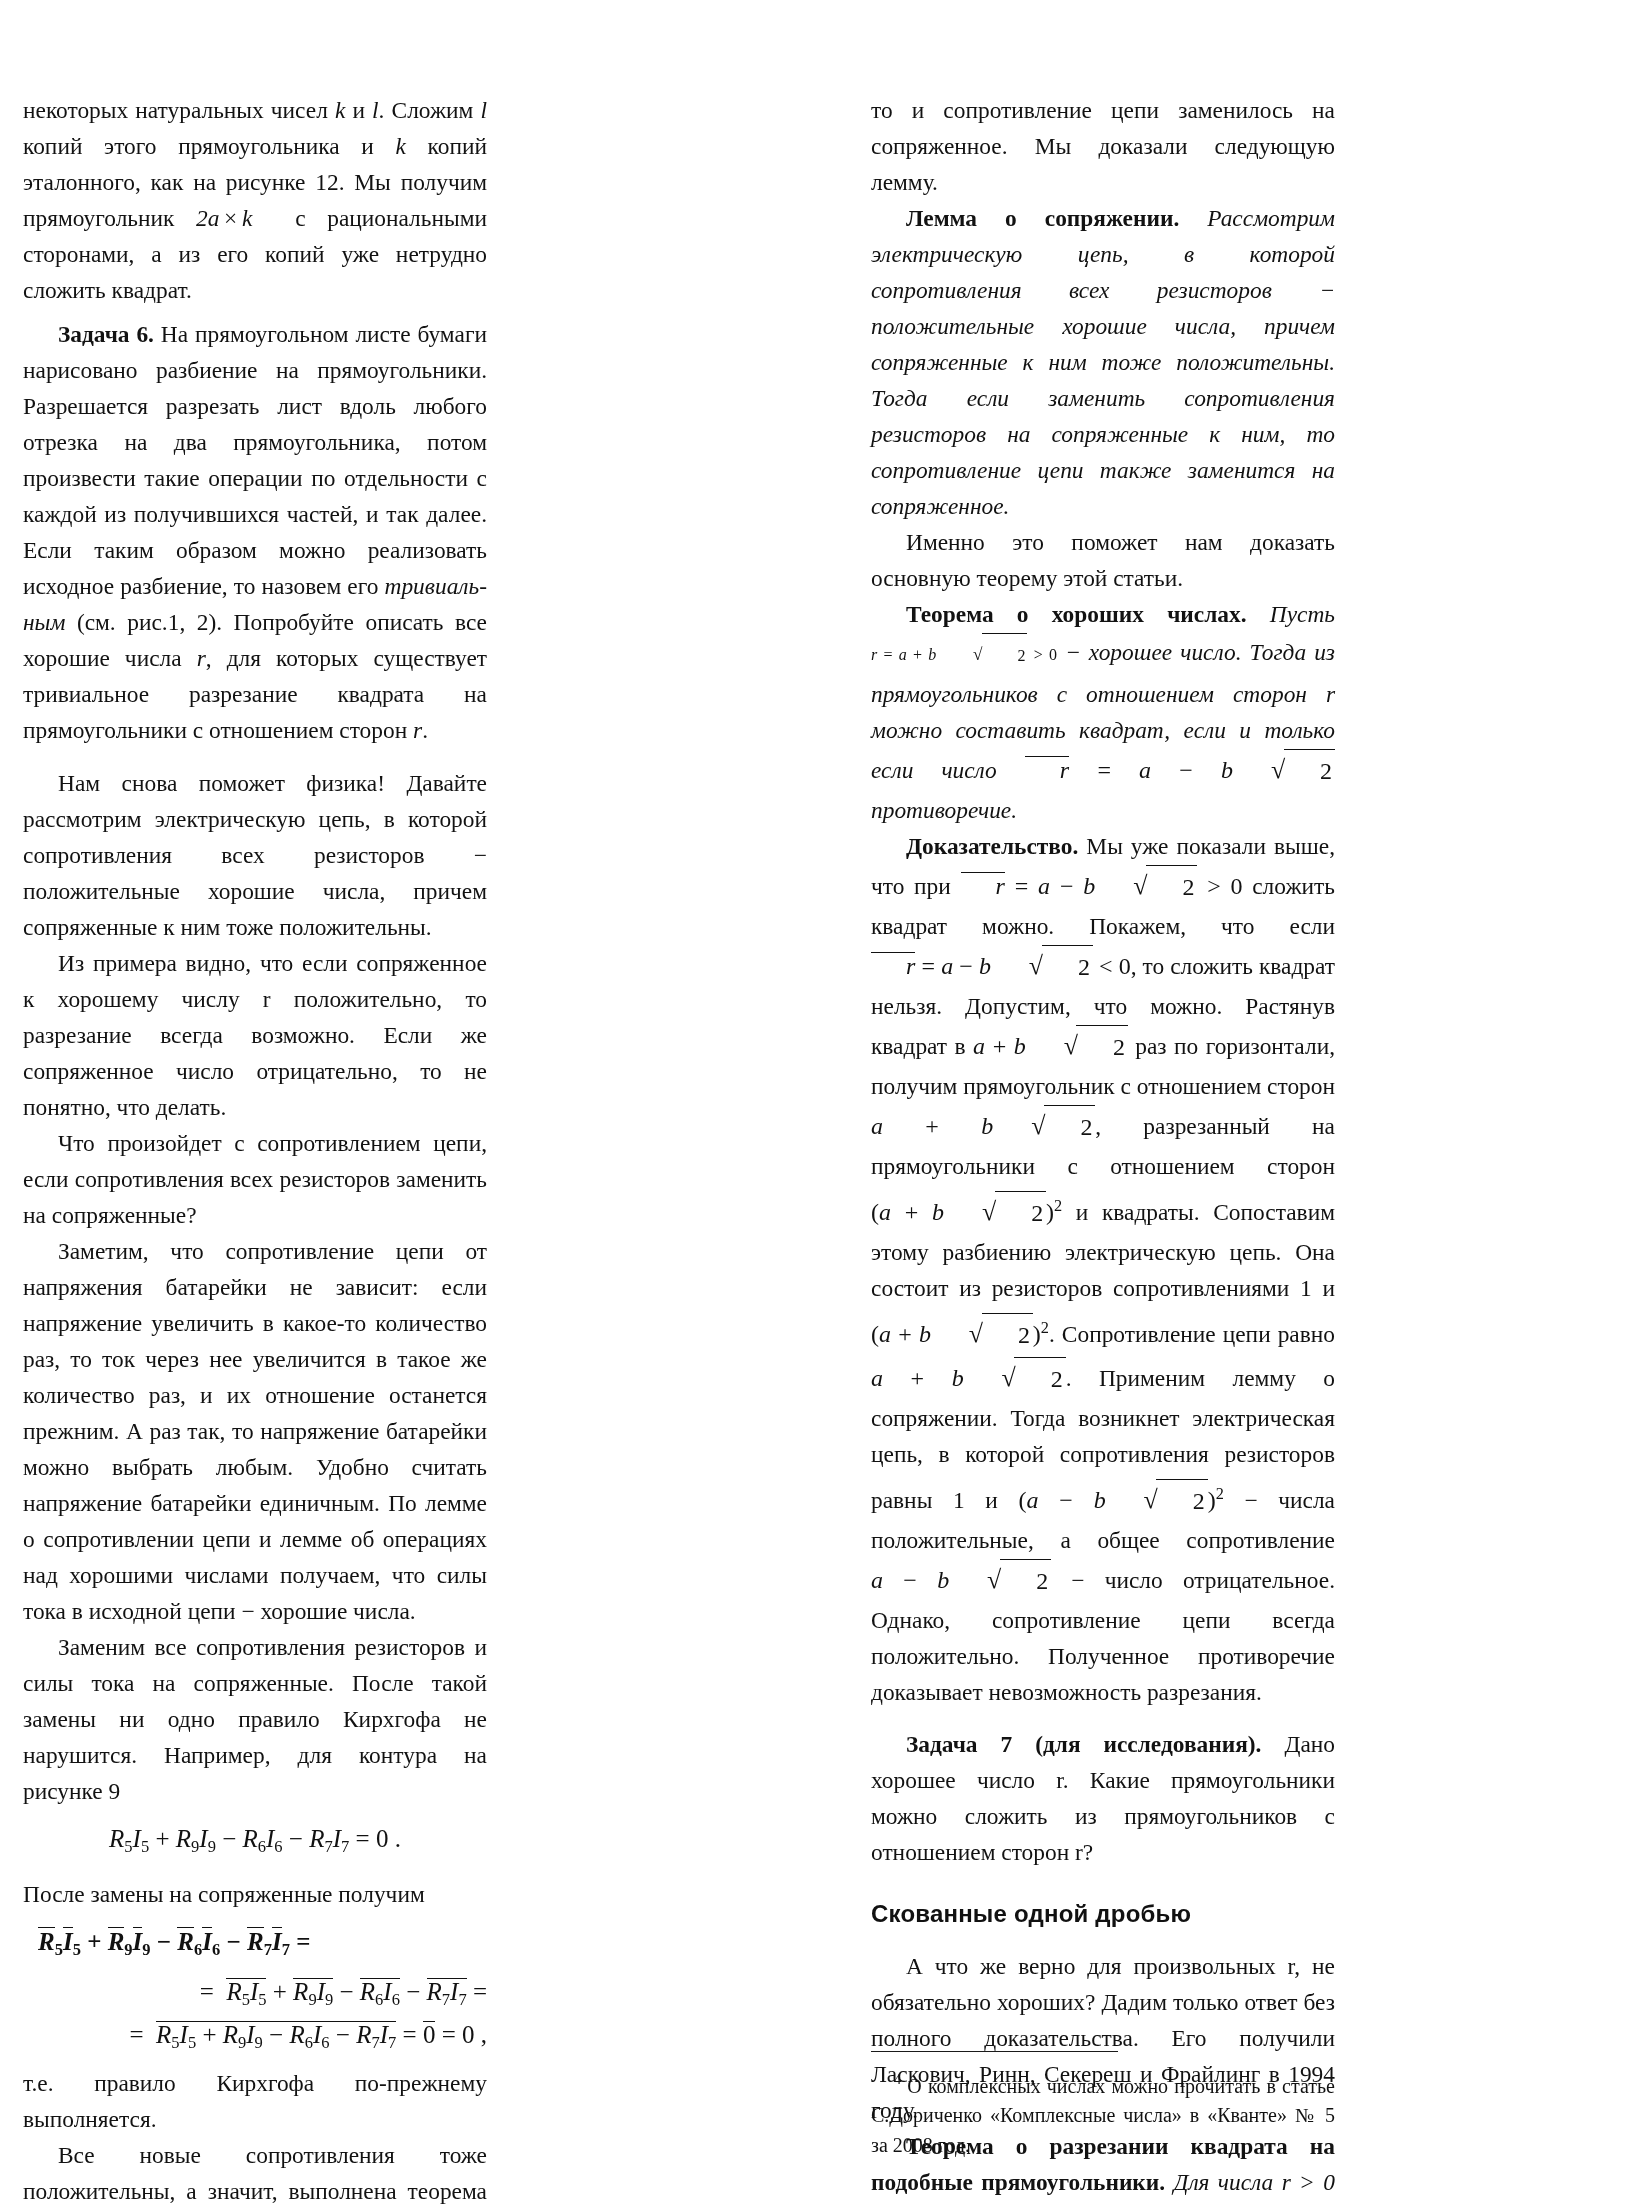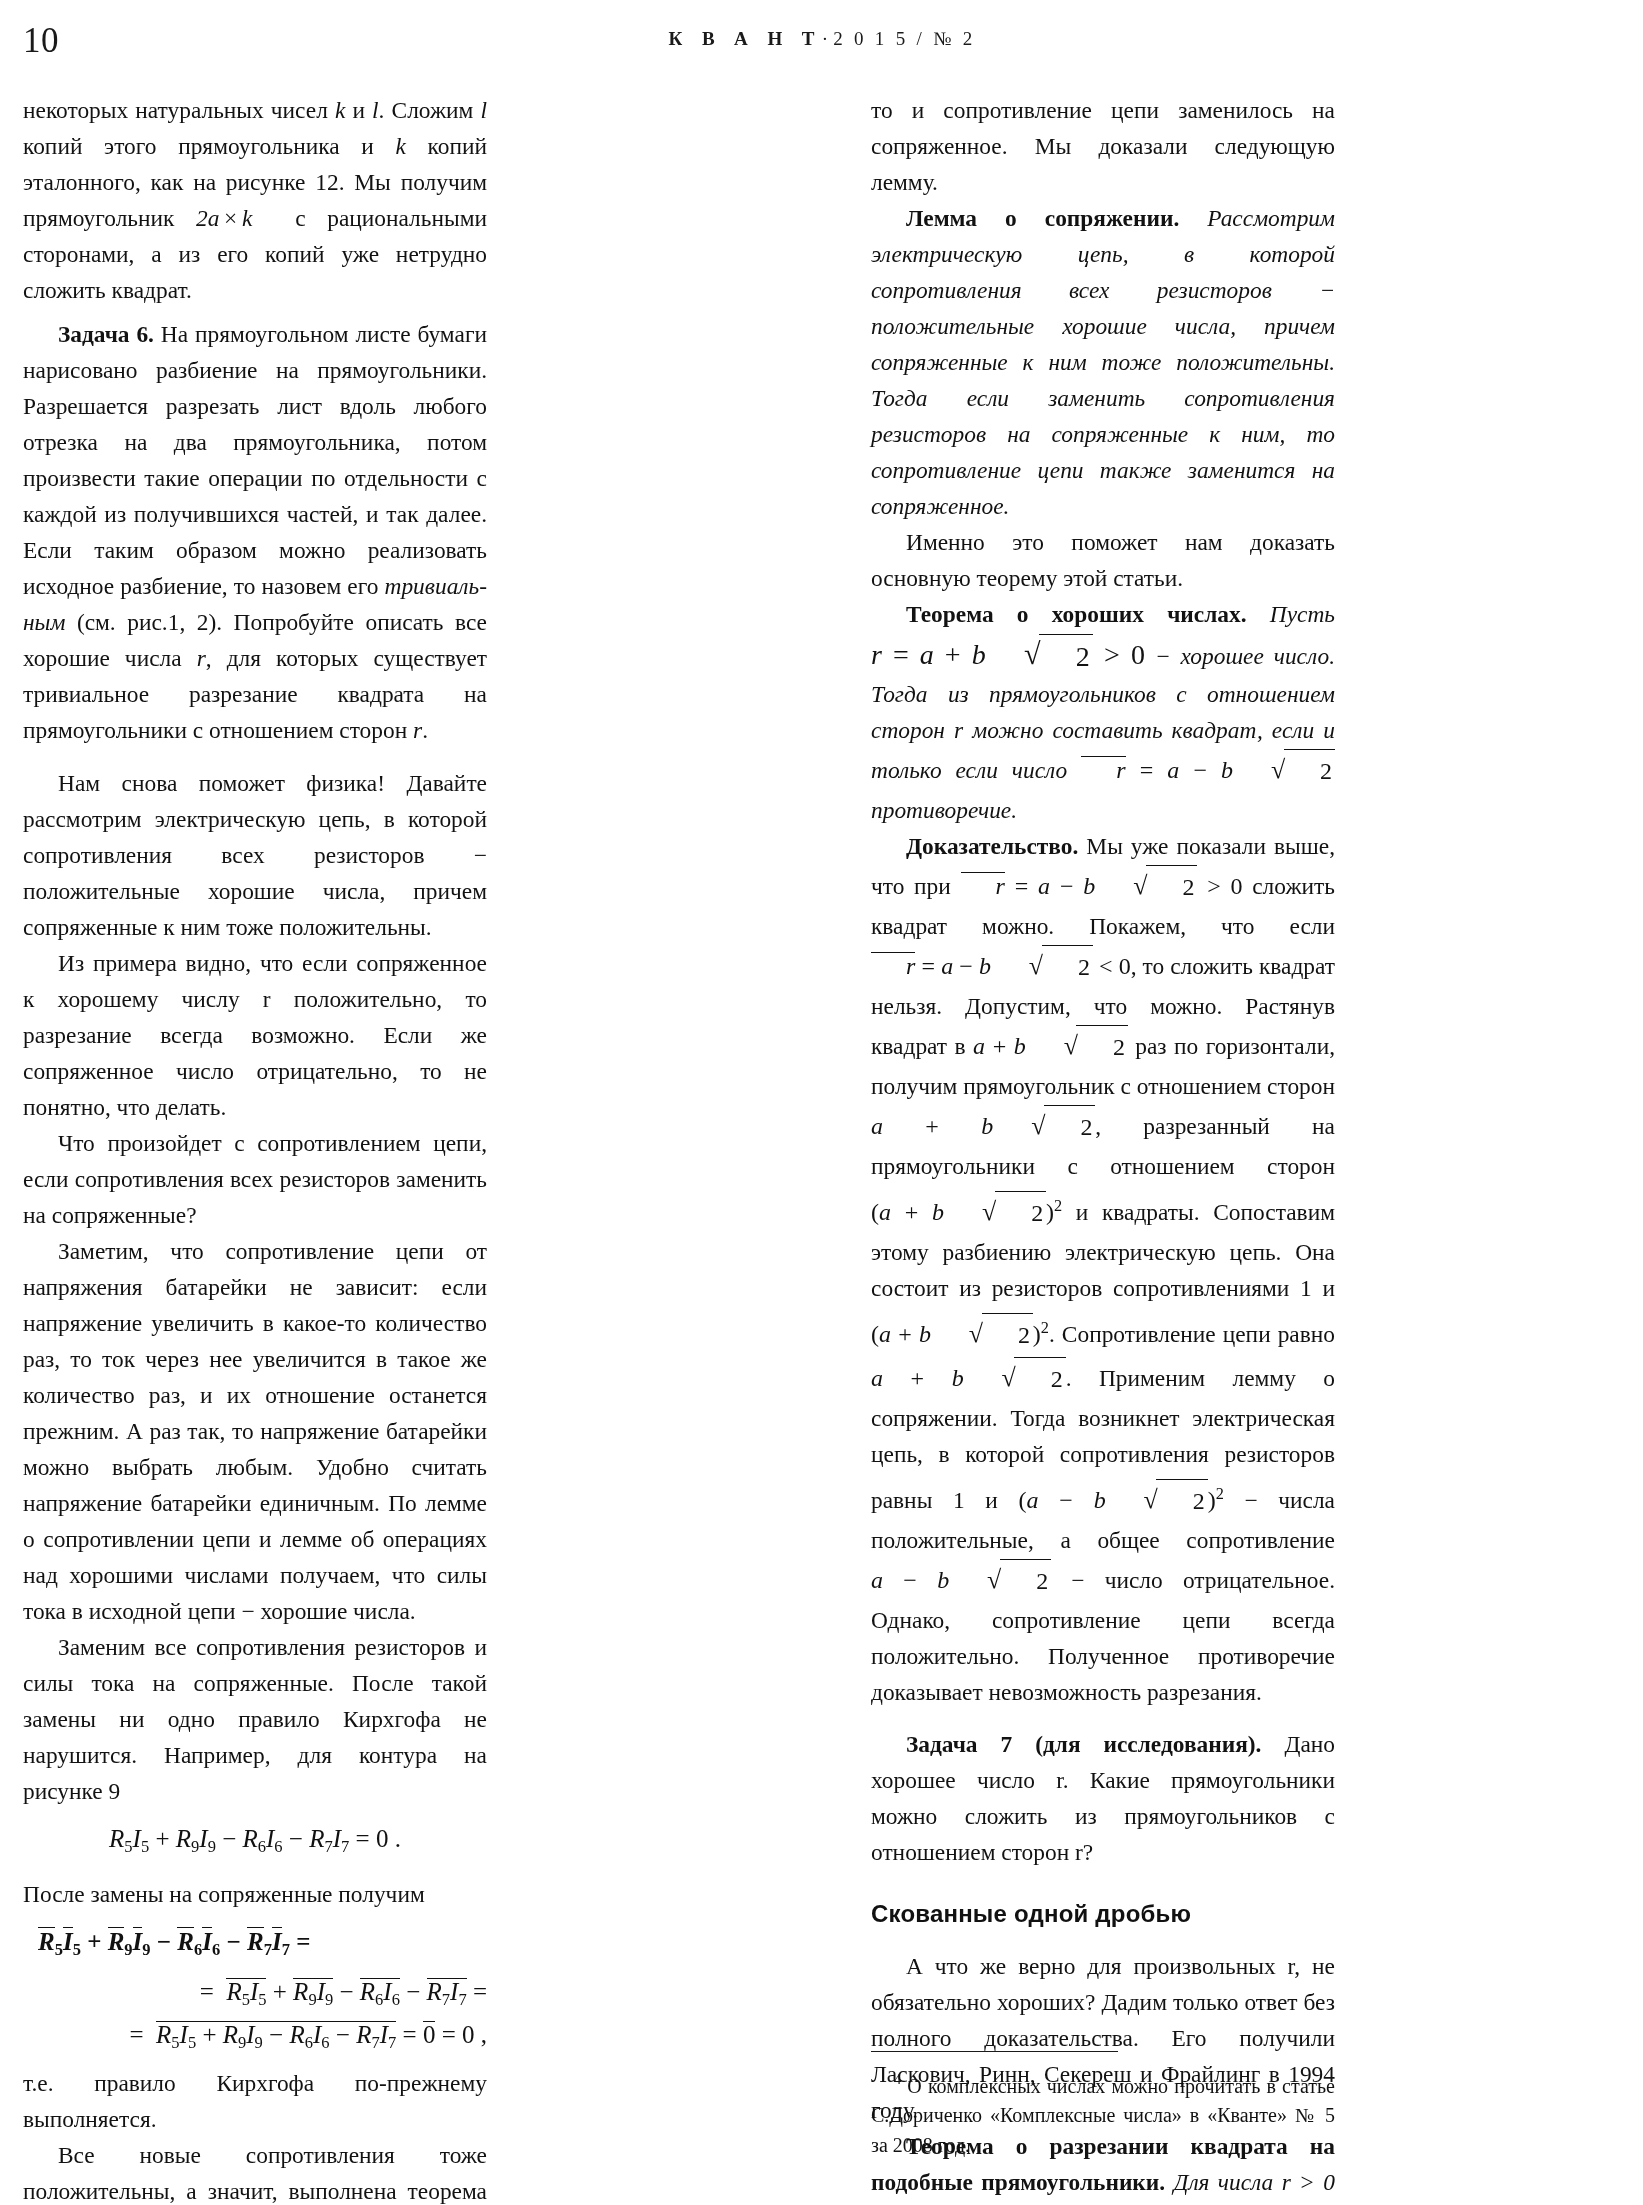--- a/index.html
+++ b/index.html
@@ -155,24 +155,20 @@
     text-align: justify;
     text-indent: 23px;
   }
   sup.fnmark { font-size: 0.72em; vertical-align: 0.6em; }
 </style>
 </head>
 <body>
 
 <div class="page">
 
-  <div class="runhead">
-    <div class="folio">10</div>
-    <div class="journal-line"><span class="journal-name">К В А Н Т</span><span class="journal-sep">·</span><span class="journal-issue">2 0 1 5 / № 2</span></div>
-  </div>
 
   <div class="columns">
 
     <div class="col col-left">
 
       <p class="body noindent">некоторых
         натуральных чисел <span class="mv">k</span> и <span class="mv">l</span>. Сложим
         <span class="mv">l</span> копий этого прямоугольника и <span class="mv">k</span> копий эталонного,
         как на рисунке 12. Мы получим прямоугольник
         <span class="mi">2a</span> × <span class="mi">k</span>&nbsp; с рациональными
@@ -252,21 +248,21 @@
 
       <p class="body noindent">то и сопротивление цепи заменилось на сопряженное. Мы доказали следующую лемму.</p>
 
       <p class="body indent"><span class="bd">Лемма о сопряжении.</span>
         <span class="it">Рассмотрим электрическую цепь, в которой сопротивления всех резисторов − положительные хорошие числа, причем сопряженные к ним тоже положительны. Тогда если заменить сопротивления резисторов на сопряженные к ним, то сопротивление цепи также заменится на сопряженное.</span></p>
 
       <p class="body indent">Именно это поможет нам доказать основную теорему этой статьи.</p>
 
       <p class="body indent"><span class="bd">Теорема о хороших числах.</span>
         <span class="it">Пусть</span>
-        <span class="disp" style="font-size:28px;"><span class="mi">r</span>
+        <span class="disp" style="font-size:16px;"><span class="mi">r</span>
           = <span class="mi">a</span> + <span class="mi">b</span><span class="sqrt-wrap"><span class="radsign">√</span><span class="radband">2</span></span> &gt; 0</span>
         <span class="it">− хорошее число. Тогда из прямоугольников с отношением сторон r можно составить квадрат, если и только если число</span>
         <span class="disp" style="font-size:24px;"><span class="ovl mi">r</span> = <span class="mi">a</span> − <span class="mi">b</span><span class="sqrt-wrap"><span class="radsign">√</span><span class="radband">2</span></span></span>
         <span class="it">противоречие.</span></p>
 
       <p class="body indent"><span class="bd">Доказательство.</span>
         <span>Мы уже показали выше, что при</span>
         <span class="disp" style="font-size:24px;"><span class="ovl mi">r</span> = <span class="mi">a</span> − <span class="mi">b</span><span class="sqrt-wrap"><span class="radsign">√</span><span class="radband">2</span></span> &gt; 0</span>
         <span>сложить квадрат можно. Покажем, что если</span>
         <span class="disp" style="font-size:24px;"><span class="ovl mi">r</span> = <span class="mi">a</span> − <span class="mi">b</span><span class="sqrt-wrap"><span class="radsign">√</span><span class="radband">2</span></span> &lt; 0</span><span>, то сложить квадрат нельзя. Допустим, что можно. Растянув квадрат в</span>

